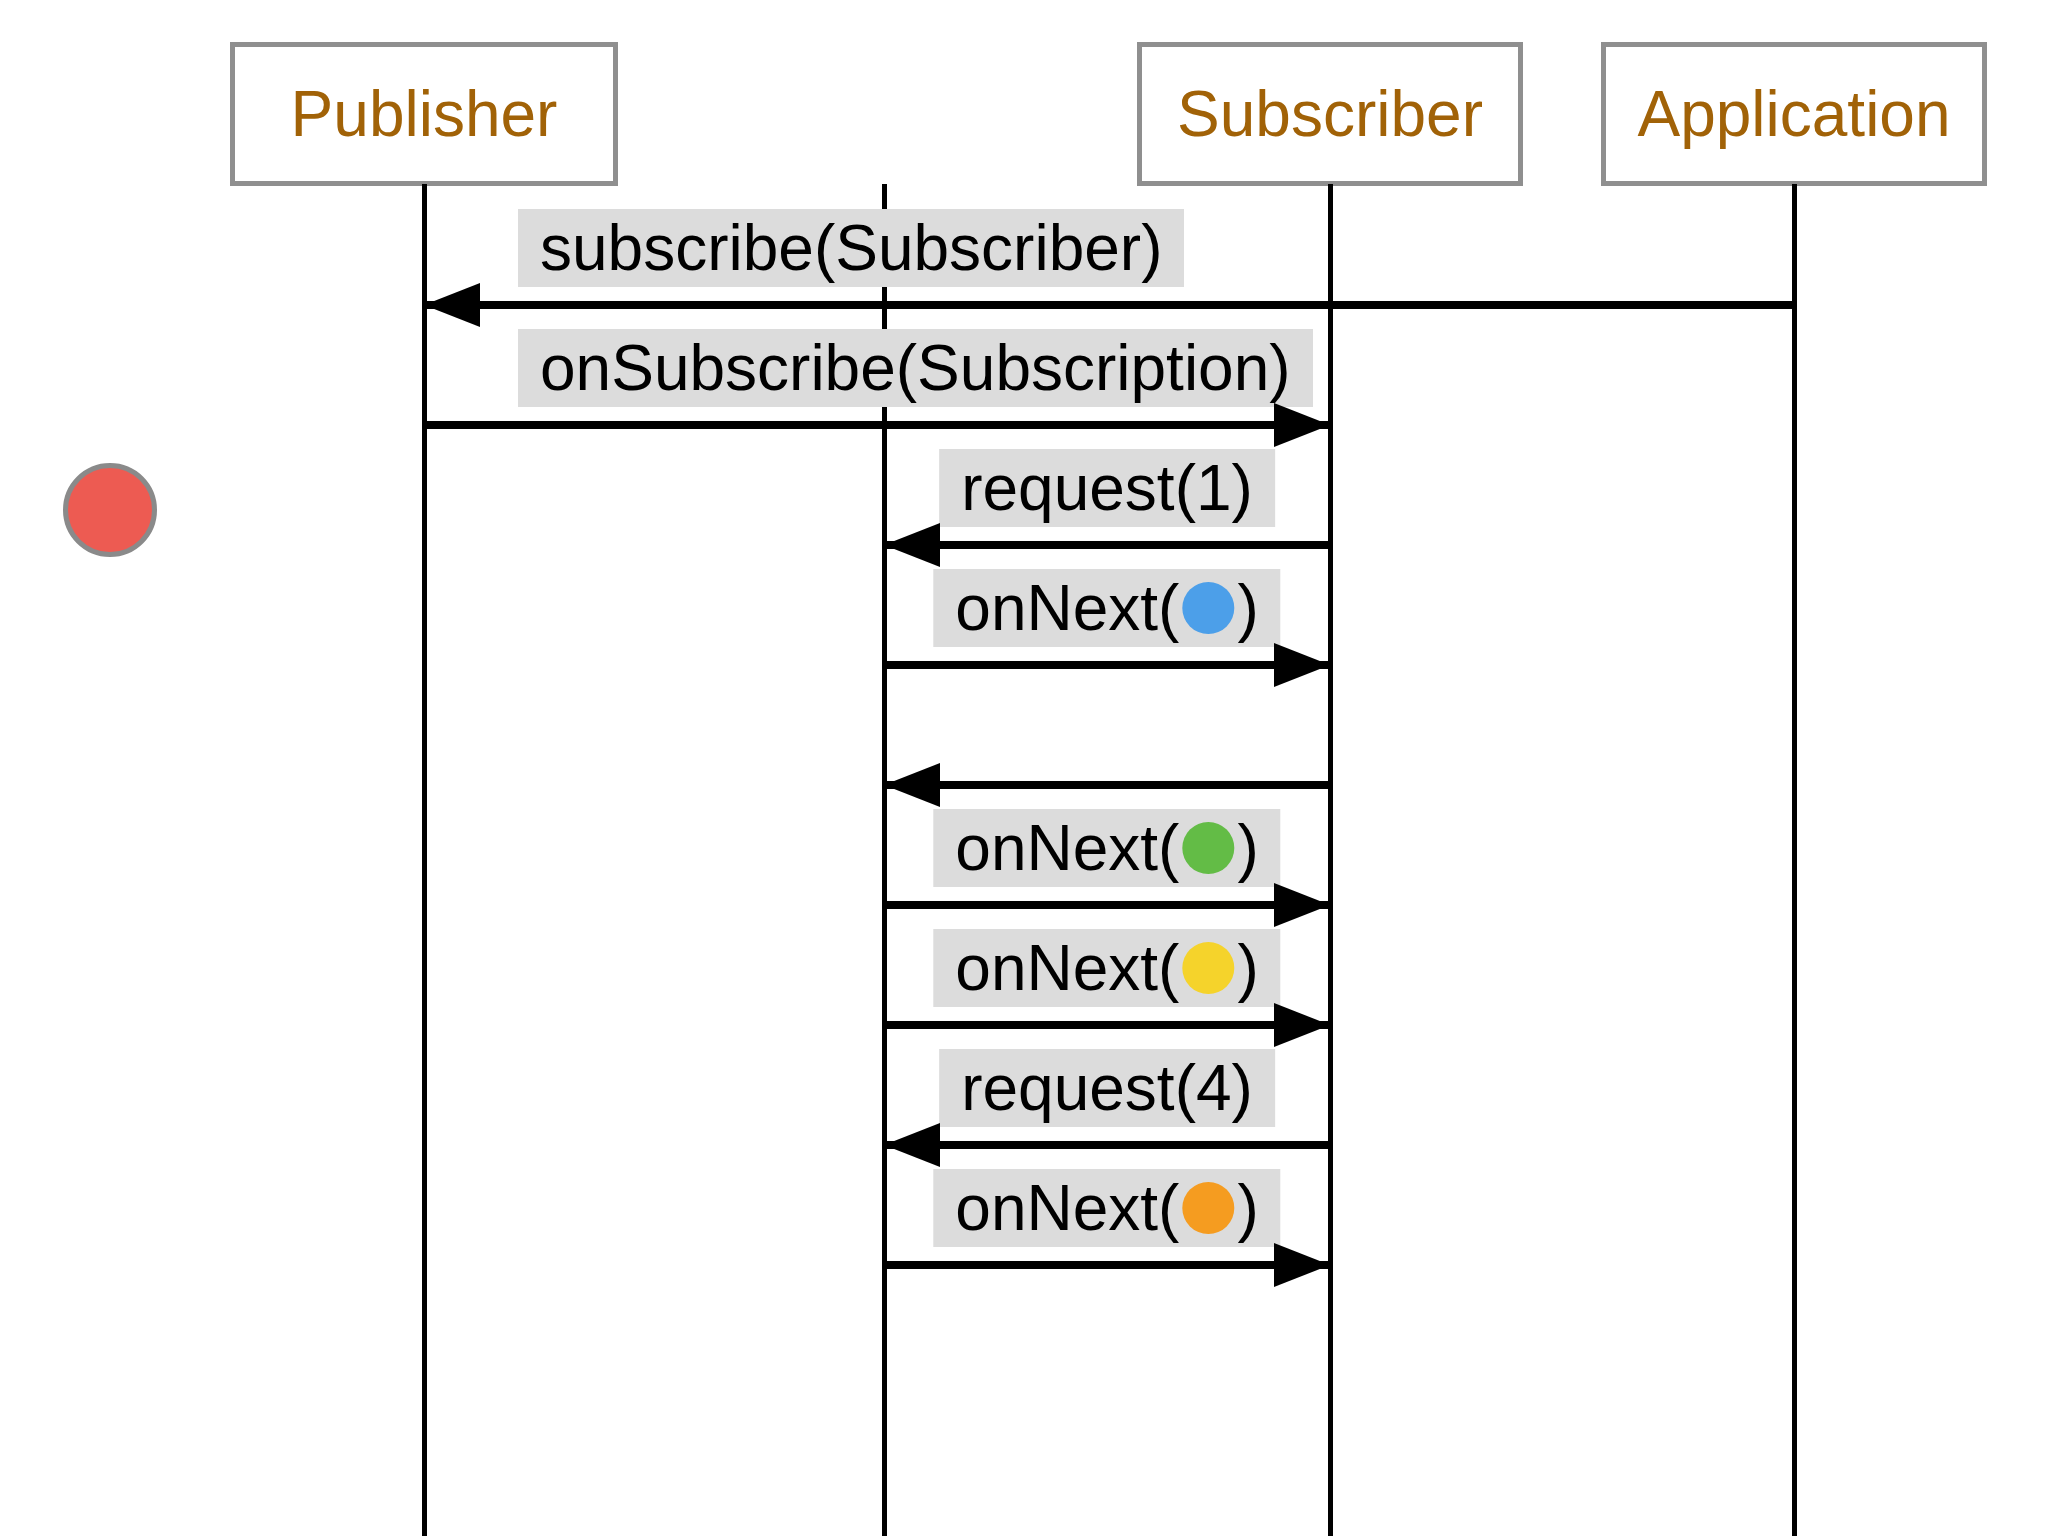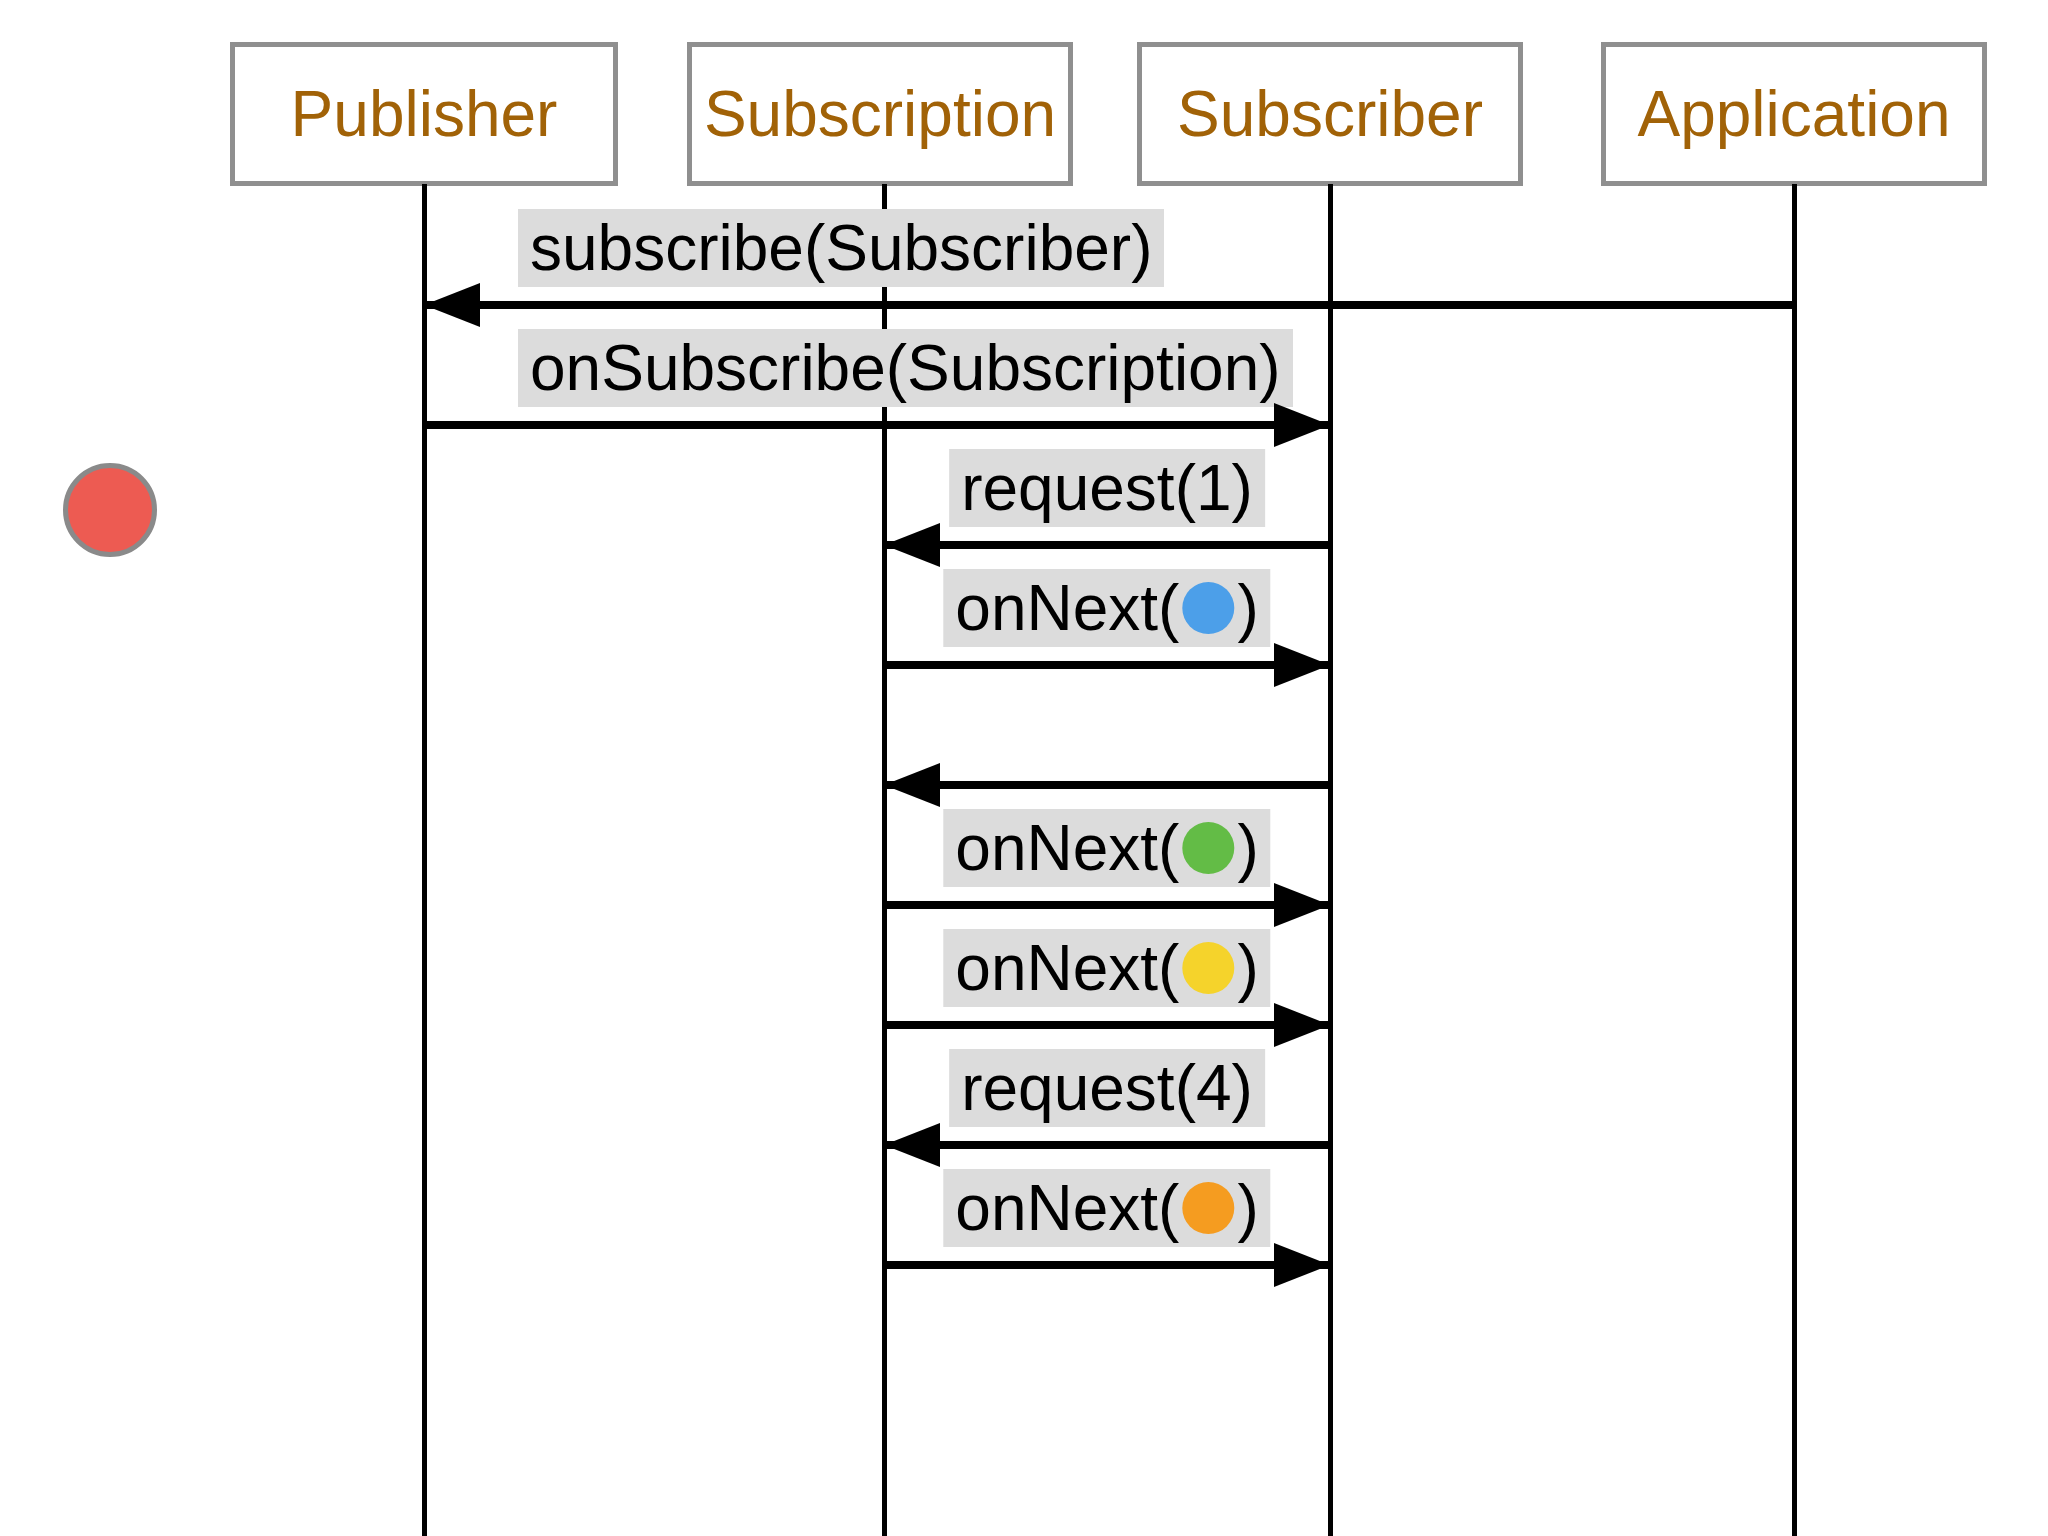--- a/index.html
+++ b/index.html
@@ -24,41 +24,40 @@
   }
   
   .aline{position:absolute;height:8px;background:#000;}
   .ahead{position:absolute;width:0;height:0;border-top:22px solid transparent;border-bottom:22px solid transparent;}
   .ahead.right{border-left:56px solid #000;}
   .ahead.left{border-right:56px solid #000;}
   
   .mlabel{
     position:absolute;height:78px;line-height:78px;
     background:#dcdcdc;color:#000;
-    font-size:64px;padding:0 12px;white-space:nowrap;
+    font-size:64px;padding:0 22px;white-space:nowrap;
   }
   .mlabel.center{transform:translateX(-50%);}
   .dot{
     display:inline-block;width:52px;height:52px;border-radius:50%;
     vertical-align:middle;margin:0 3px;position:relative;top:-5px;
   }
   
   .marker{
     position:absolute;left:63px;top:463px;width:94px;height:94px;
     border-radius:50%;background:#ed5b52;border:5px solid #8a8a8a;
     box-sizing:border-box;
   }
 </style>
 </head>
 <body>
 
 <div class="stage">
 
   <div class="participant" style="left:230px;width:388px">Publisher</div>
-  <div class="participant" style="left:687px;width:386px">Subscription</div>
   <div class="participant" style="left:1137px;width:386px">Subscriber</div>
   <div class="participant" style="left:1601px;width:386px">Application</div>
 
   <div class="lifeline" style="left:422px"></div>
   <div class="lifeline" style="left:882px"></div>
   <div class="lifeline" style="left:1328px"></div>
   <div class="lifeline" style="left:1792px"></div>
 
   <div class="marker"></div>
 

